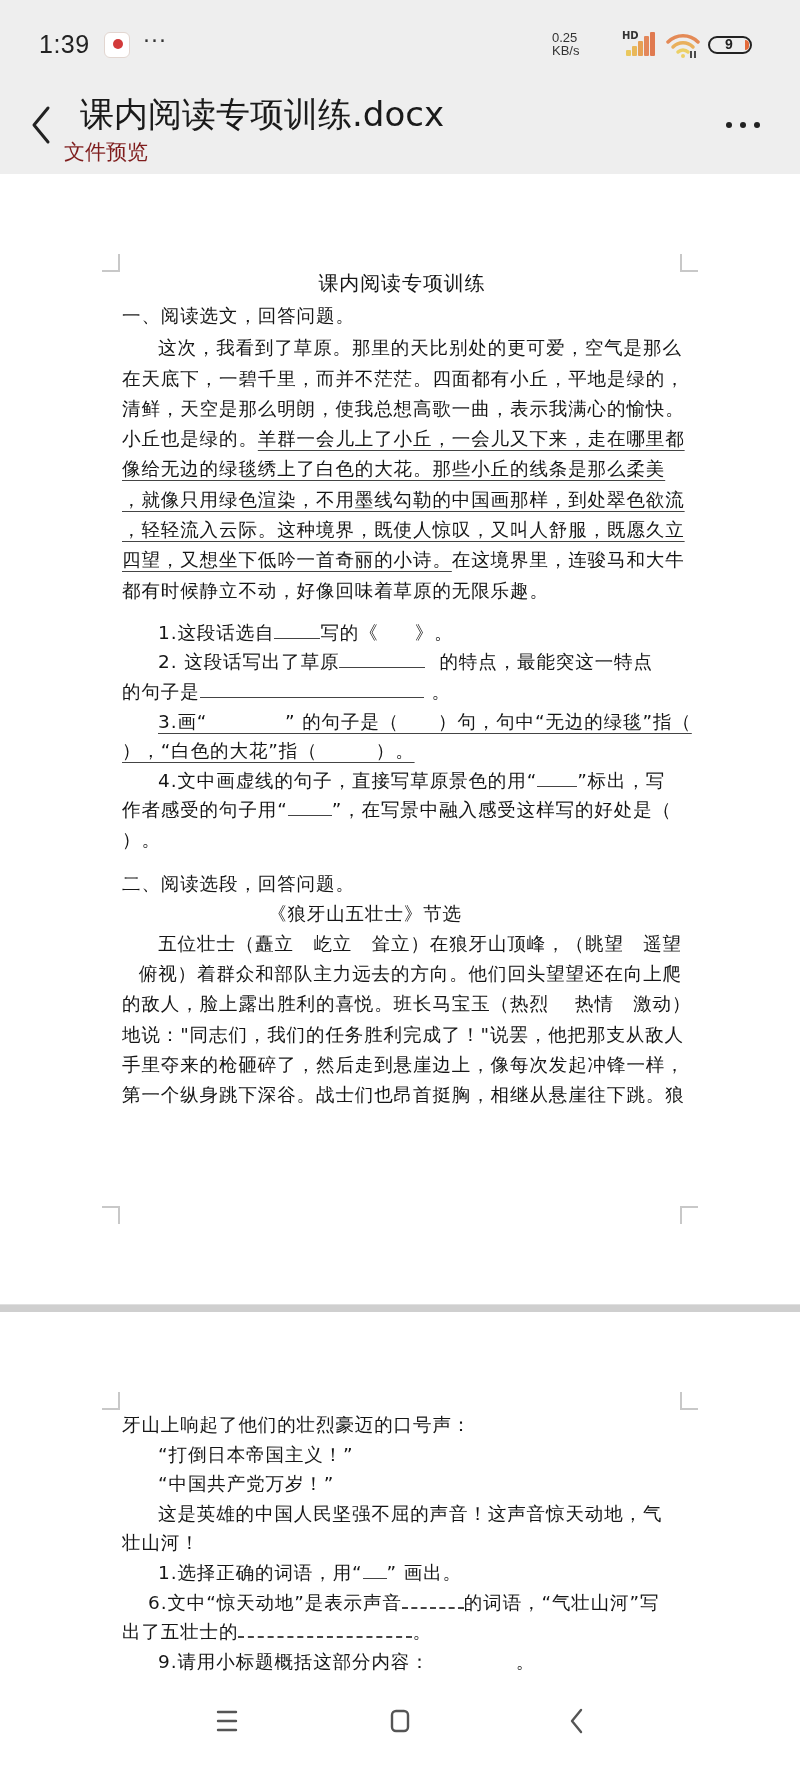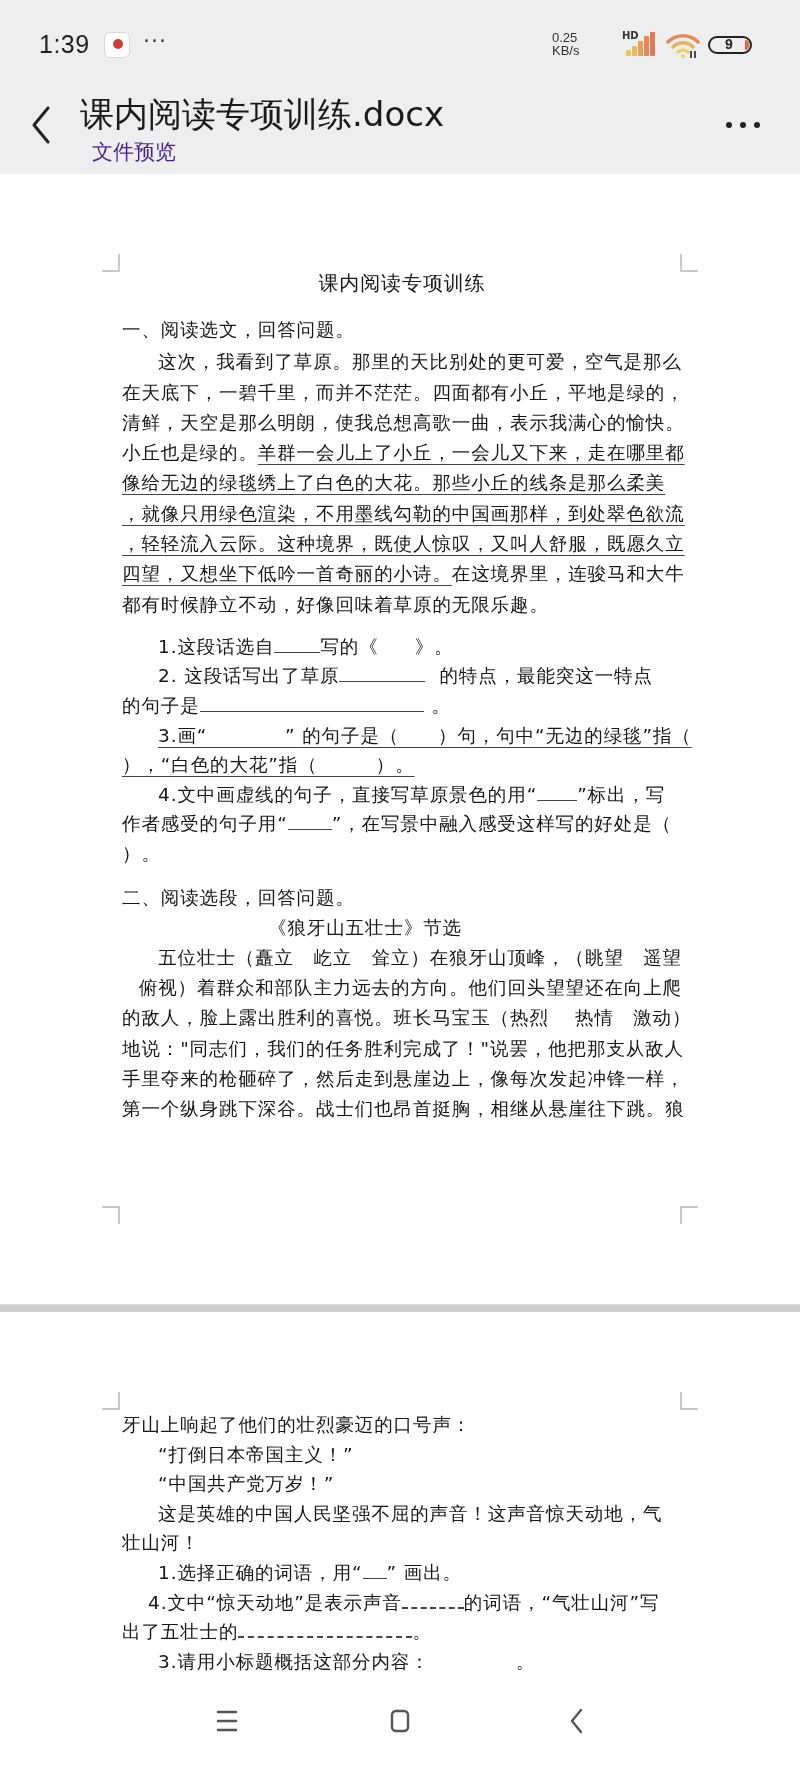--- a/index.html
+++ b/index.html
@@ -18,21 +18,21 @@
     .signal .hd { position: absolute; left: 0; top: -2px; font-size: 10px; font-weight: bold; color: #333; }
     .signal .bar { position: absolute; bottom: 0; width: 5px; border-radius: 1px; }
     .wifi { position: absolute; left: 666px; top: 33px; width: 34px; height: 26px; }
     .battery { position: absolute; left: 708px; top: 36px; width: 44px; height: 18px; border: 2px solid #222; border-radius: 9px; }
     .battery span { position: absolute; left: 0; top: -2px; width: 38px; text-align: center; font-size: 14px; font-weight: bold; color: #222; font-family: "Liberation Sans", sans-serif; }
     .battery::after { content: ""; position: absolute; right: 1px; top: 2px; width: 4px; height: 10px; background: #e36a3a; border-radius: 0 4px 4px 0; }
 
     .app-header { position: absolute; left: 0; top: 88px; width: 800px; height: 86px; }
     .back-btn { position: absolute; left: 22px; top: 12px; width: 40px; height: 50px; cursor: pointer; }
     .doc-title { position: absolute; left: 80px; top: 4px; font-size: 34px; color: #1a1a1a; font-family: "DejaVu Sans", sans-serif; font-weight: normal; }
-    .doc-sub { position: absolute; left: 92px; top: 50px; font-size: 21px; color: #4c1d95; }
+    .doc-sub { position: absolute; left: 64px; top: 50px; font-size: 21px; color: #7f1d1d; }
     .menu-btn { position: absolute; left: 720px; top: 26px; width: 48px; height: 20px; cursor: pointer; }
     .menu-btn i { position: absolute; top: 8px; width: 6px; height: 6px; background: #222; border-radius: 50%; }
 
     
     .page { position: absolute; left: 0; width: 800px; background: #fff; }
     .page1 { top: 174px; height: 1130px; }
     .page-sep { position: absolute; left: 0; top: 1304px; width: 800px; height: 8px; background: #cfcfcf; border-top: 1px solid #e0e0e0; }
     .page2 { top: 1312px; height: 360px; }
 
     .corner { position: absolute; width: 18px; height: 18px; border-color: #c8c8c8; border-style: solid; border-width: 0; }
@@ -101,21 +101,21 @@
   </div>
 </div>
 
 <div class="page page1">
   <span class="corner c-tl" style="left:102px;top:80px;"></span>
   <span class="corner c-tr" style="left:680px;top:80px;"></span>
   <span class="corner c-bl" style="left:102px;top:1032px;"></span>
   <span class="corner c-br" style="left:680px;top:1032px;"></span>
 
   <div class="content" style="top:92px;">
-    <p class="center" style="font-size:20px;line-height:34px;margin-bottom:14px;">课内阅读专项训练</p>
+    <p class="center" style="font-size:20px;line-height:34px;">课内阅读专项训练</p>
     <p style="margin-bottom:2px;">一、阅读选文，回答问题。</p>
 
     <div style="line-height:30.3px;">
       <p class="indent">这次，我看到了草原。那里的天比别处的更可爱，空气是那么</p>
       <p>在天底下，一碧千里，而并不茫茫。四面都有小丘，平地是绿的，</p>
       <p>清鲜，天空是那么明朗，使我总想高歌一曲，表示我满心的愉快。</p>
       <p><span>小丘也是绿的。</span><span class="u">羊群一会儿上了小丘，一会儿又下来，走在哪里都</span></p>
       <p class="u">像给无边的绿毯绣上了白色的大花。那些小丘的线条是那么柔美</p>
       <p class="u">，就像只用绿色渲染，不用墨线勾勒的中国画那样，到处翠色欲流</p>
       <p class="u">，轻轻流入云际。这种境界，既使人惊叹，又叫人舒服，既愿久立</p>
@@ -167,27 +167,27 @@
     <p>牙山上响起了他们的壮烈豪迈的口号声：</p>
     <p class="indent">“打倒日本帝国主义！”</p>
     <p class="indent">“中国共产党万岁！”</p>
     <p class="indent">这是英雄的中国人民坚强不屈的声音！这声音惊天动地，气</p>
     <p>壮山河！</p>
 
     <p class="indent">
       <span>1.选择正确的词语，用“</span><span class="blank" style="width:24px"></span><span>” 画出。</span>
     </p>
     <p style="padding-left:26px;">
-      <span>4.文中“惊天动地”是表示声音</span><span class="dash-blank" style="width:62px"></span><span>的词语，“气壮山河”写</span>
+      <span>6.文中“惊天动地”是表示声音</span><span class="dash-blank" style="width:62px"></span><span>的词语，“气壮山河”写</span>
     </p>
     <p>
       <span>出了五壮士的</span><span class="dash-blank" style="width:174px"></span><span>。</span>
     </p>
     <p class="indent">
-      <span>3.请用小标题概括这部分内容：</span><span style="display:inline-block;width:86px"></span><span>。</span>
+      <span>9.请用小标题概括这部分内容：</span><span style="display:inline-block;width:86px"></span><span>。</span>
     </p>
   </div>
 </div>
 
 <div class="navbar">
   <div class="nav-btn" style="left:197px;">
     <svg width="60" height="50" viewBox="0 0 60 50">
       <path d="M21 16 H39 M21 25 H39 M21 34 H39" stroke="#555" stroke-width="2.4" stroke-linecap="round"></path>
     </svg>
   </div>

